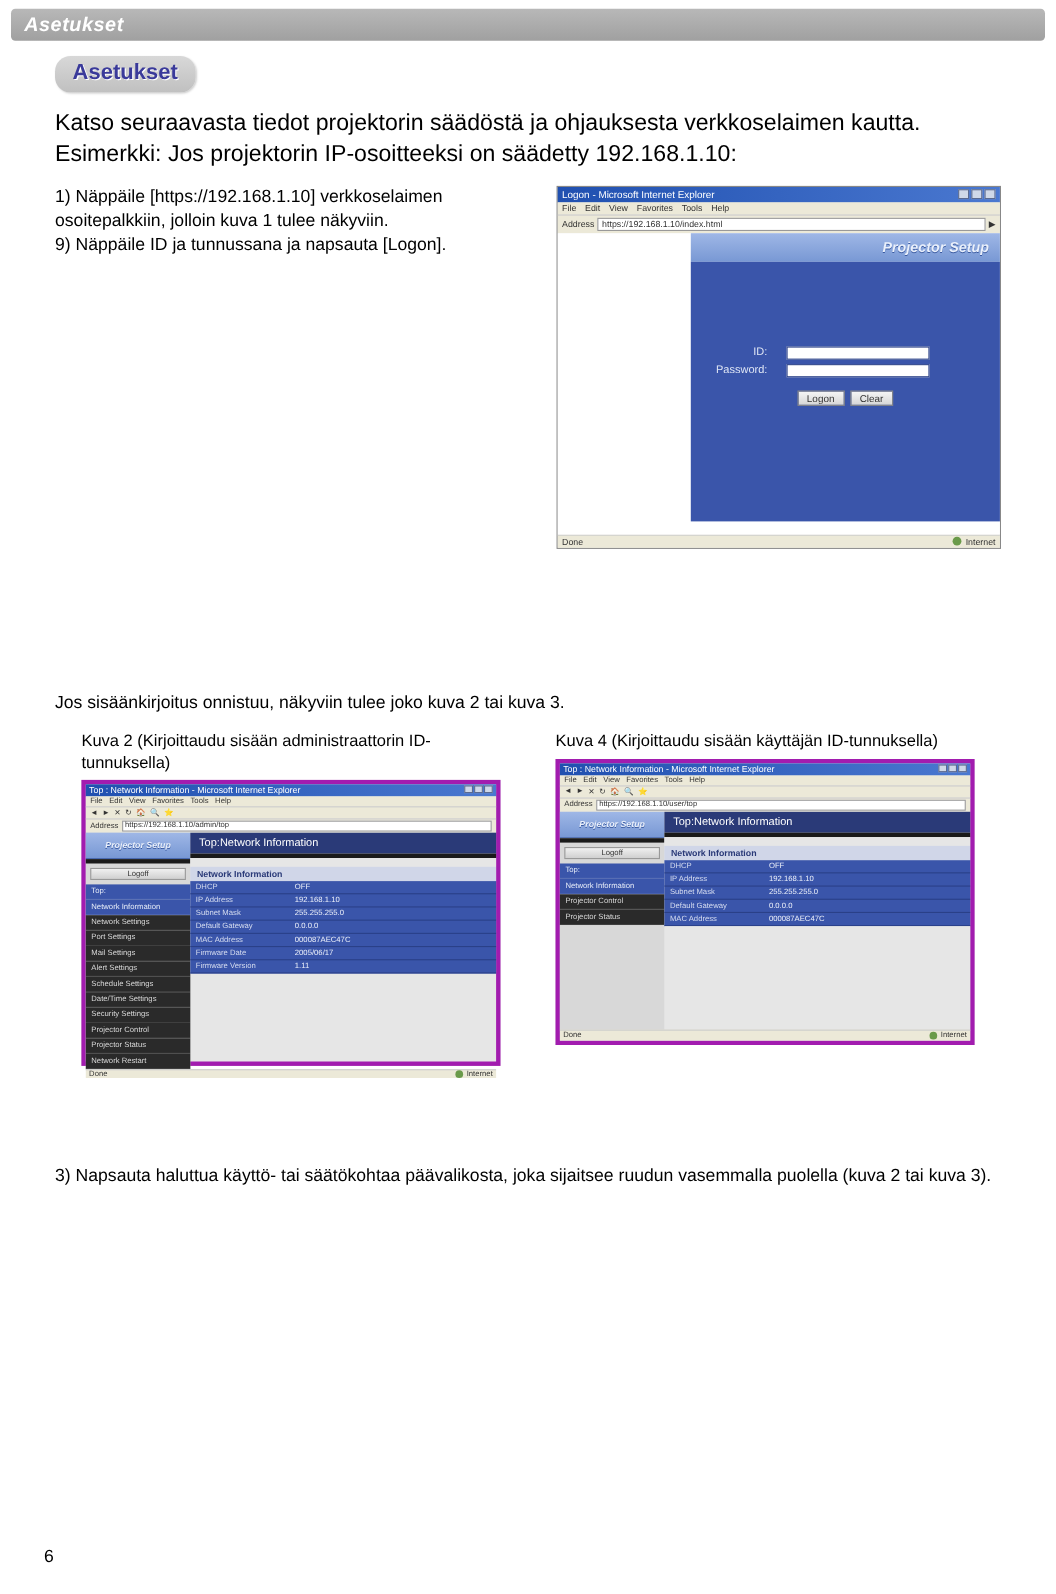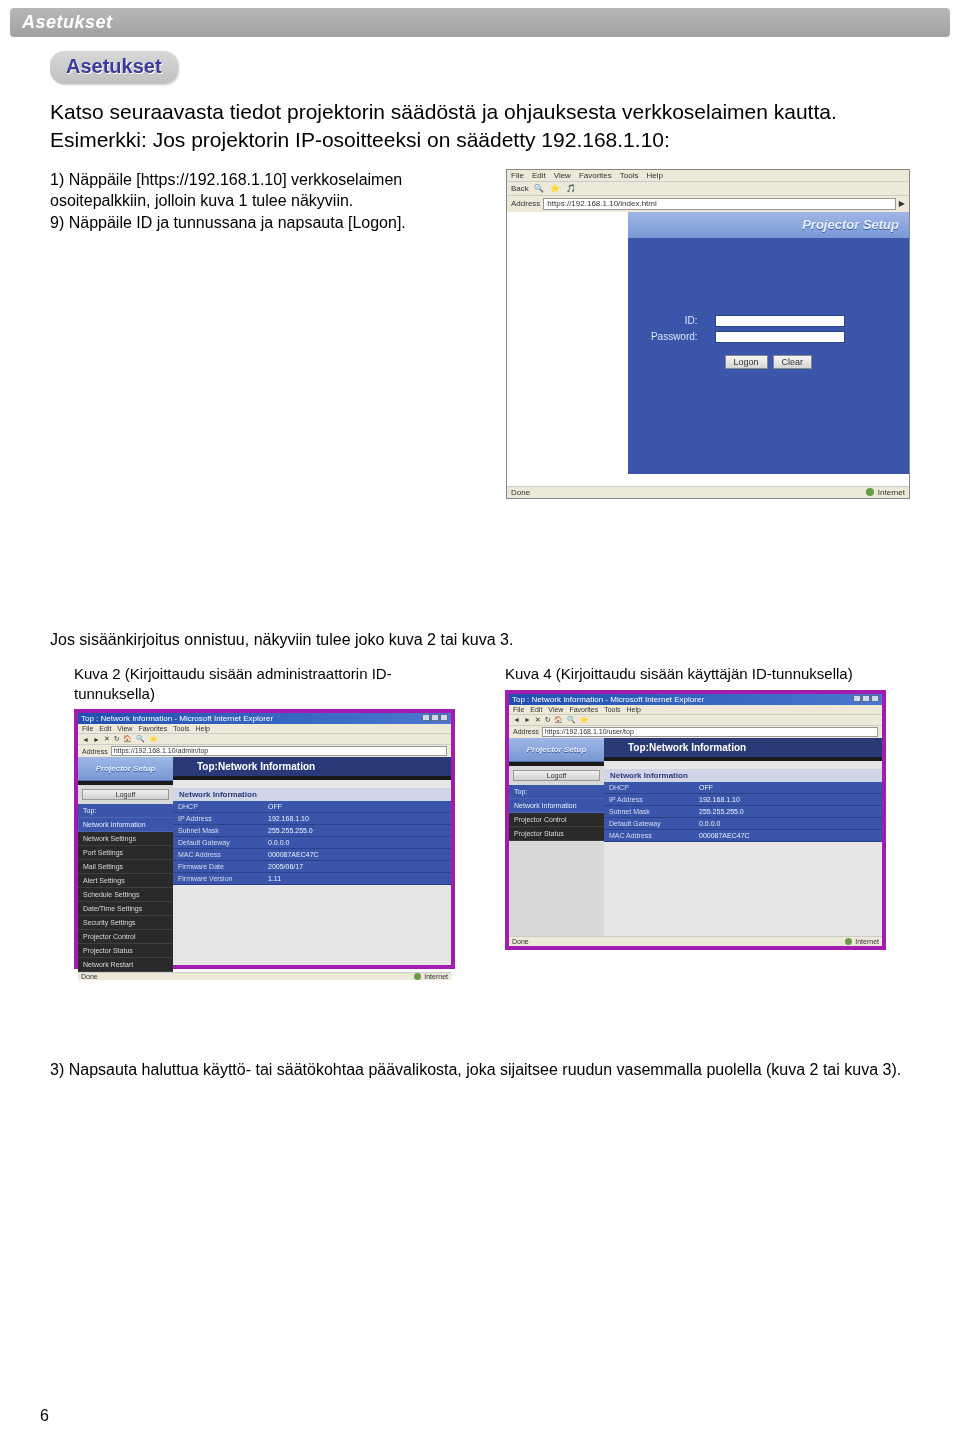--- a/index.html
+++ b/index.html
@@ -212,21 +212,21 @@
   }
   .aw-side-item {
     padding: 3px 5px;
     font-size: 7px;
     border-bottom:1px solid rgba(255,255,255,0.1);
   }
   .aw-side-item.dark { background:#2a2a2a; color:#d8d8d8; }
   .aw-side-item.blue { background:#3a55aa; color:#e6ecf8; }
   .aw-main { flex:1; display:flex; flex-direction:column; }
   .aw-main-title {
-    background:#2a3a78; color:#fff; font-weight:bold; font-size:10px; padding:4px 24px;
+    background:#2a3a78; color:#fff; font-weight:normal; font-size:10px; padding:4px 8px;
   }
   .aw-main-dark { background:#1a1a1a; height:4px; }
   .aw-main-gap { background:#e6e6e6; height:8px; }
   .aw-subtitle { background:#d0d6e8; color:#2a3a78; font-weight:bold; font-size:8px; padding:2px 6px; }
   .aw-kv { background:#3a55aa; }
   .aw-kv-row { display:flex; border-bottom:1px solid #2a4088; }
   .aw-kv-key { width:90px; padding:2px 5px; color:#d6ddf0; font-size:7px; }
   .aw-kv-val { flex:1; padding:2px 5px; color:#eef2fb; font-size:7px; }
   .aw-status { background:#ece9d8; border-top:1px solid #ccc; height:10px; display:flex; font-size:7px; align-items:center; padding:0 3px; justify-content:space-between;}
   .aw-status-dot { width:7px; height:7px; border-radius:50%; background:#6a9a4a; }
@@ -257,33 +257,35 @@
 Esimerkki: Jos projektorin IP-osoitteeksi on säädetty 192.168.1.10:</p>
 
   <div class="two-col">
     <div class="col-left">
       <p>1) Näppäile [https://192.168.1.10] verkkoselaimen osoitepalkkiin, jolloin kuva 1 tulee näkyviin.</p>
       <p>9) Näppäile ID ja tunnussana ja napsauta [Logon].</p>
     </div>
     <div class="col-right">
 
       <div class="browser-window">
+        <div class="bw-titlebar">
+          <span>Logon - Microsoft Internet Explorer</span>
+          <span class="bw-close-group">
+            <span class="bw-btn"></span>
+            <span class="bw-btn"></span>
+            <span class="bw-btn"></span>
+          </span>
+        </div>
         <div class="bw-menubar">
           <span>File</span>
           <span>Edit</span>
           <span>View</span>
           <span>Favorites</span>
           <span>Tools</span>
           <span>Help</span>
-        </div>
-        <div class="bw-toolbar">
-          <span>Back</span>
-          <span>🔍</span>
-          <span>⭐</span>
-          <span>🎵</span>
         </div>
         <div class="bw-address">
           <span>Address</span>
           <div class="bw-address-field">https://192.168.1.10/index.html</div>
           <span>▶</span>
         </div>
         <div class="bw-content">
           <div class="projector-header">
             <span class="projector-header-text">Projector Setup</span>
           </div>

